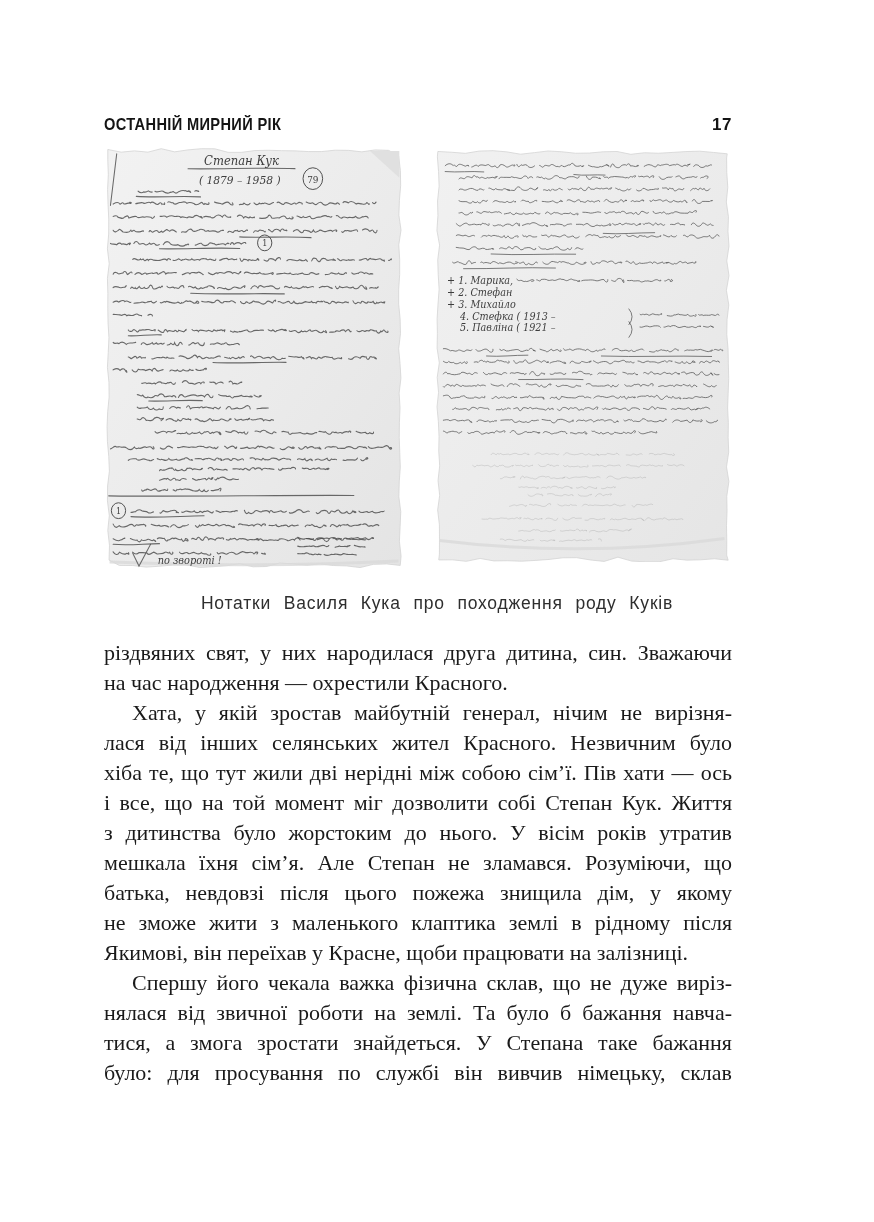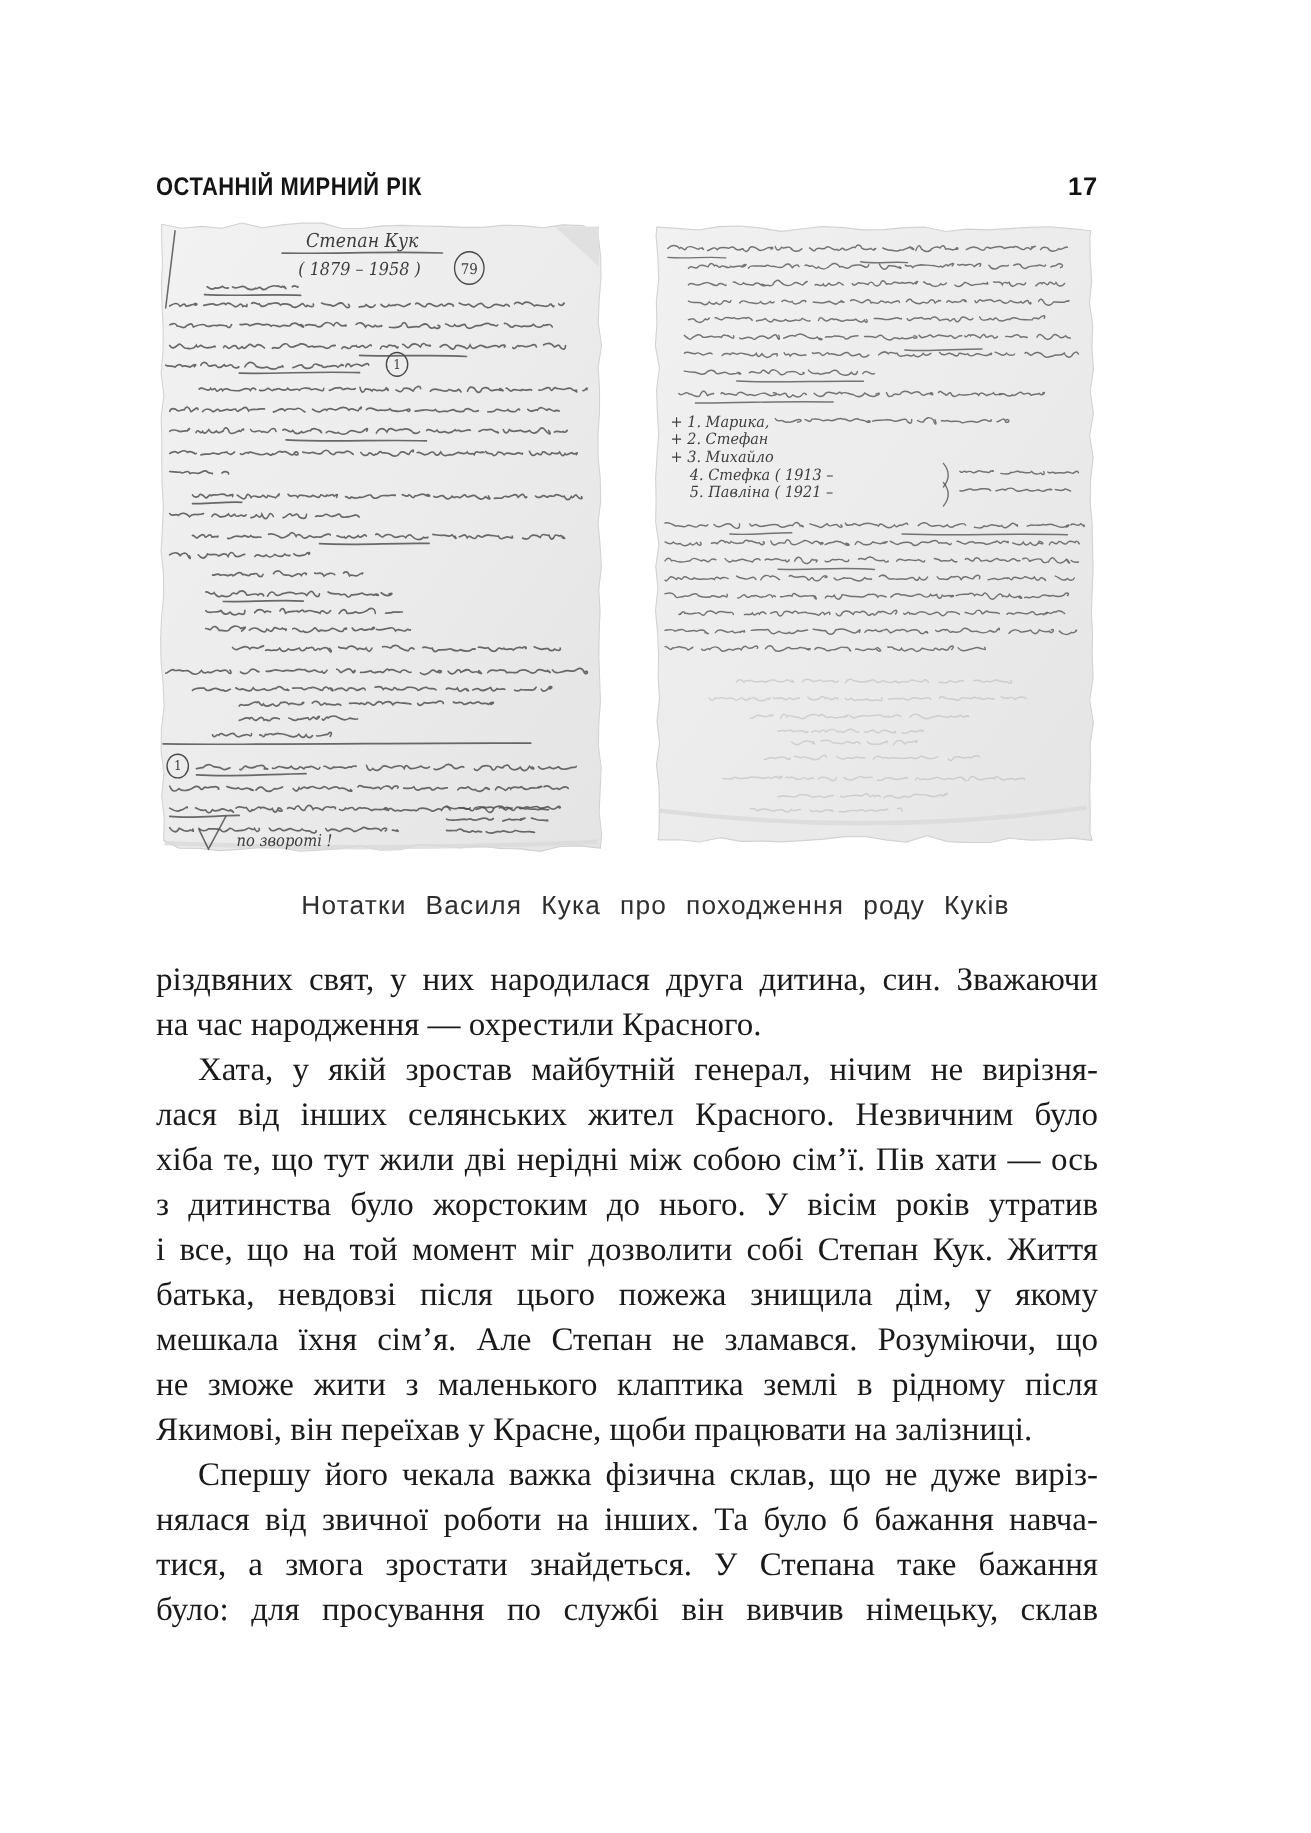--- a/index.html
+++ b/index.html
@@ -189,27 +189,27 @@
 
   <div class="body-text" id="body-text">
       <div class="para">
         <div class="line">різдвяних свят, у них народилася друга дитина, син. Зважаючи</div>
         <div class="line end">на час народження — охрестили Красного.</div>
       </div>
       <div class="para indent">
         <div class="line">Хата, у якій зростав майбутній генерал, нічим не вирізня-</div>
         <div class="line">лася від інших селянських жител Красного. Незвичним було</div>
         <div class="line">хіба те, що тут жили дві нерідні між собою сім’ї. Пів хати — ось</div>
+        <div class="line">і все, що на той момент міг дозволити собі Степан Кук. Життя</div>
         <div class="line">з дитинства було жорстоким до нього. У вісім років утратив</div>
-        <div class="line">і все, що на той момент міг дозволити собі Степан Кук. Життя</div>
+        <div class="line">мешкала їхня сім’я. Але Степан не зламався. Розуміючи, що</div>
         <div class="line">батька, невдовзі після цього пожежа знищила дім, у якому</div>
-        <div class="line">мешкала їхня сім’я. Але Степан не зламався. Розуміючи, що</div>
         <div class="line">не зможе жити з маленького клаптика землі в рідному після</div>
         <div class="line end">Якимові, він переїхав у Красне, щоби працювати на залізниці.</div>
       </div>
       <div class="para indent">
         <div class="line">Спершу його чекала важка фізична склав, що не дуже виріз-</div>
-        <div class="line">нялася від звичної роботи на інших. Та було б бажання навча-</div>
+        <div class="line">нялася від звичної роботи на землі. Та було б бажання навча-</div>
         <div class="line">тися, а змога зростати знайдеться. У Степана таке бажання</div>
         <div class="line">було: для просування по службі він вивчив німецьку, склав</div>
       </div>
     </div>
 </div>
 
 </body></html>

